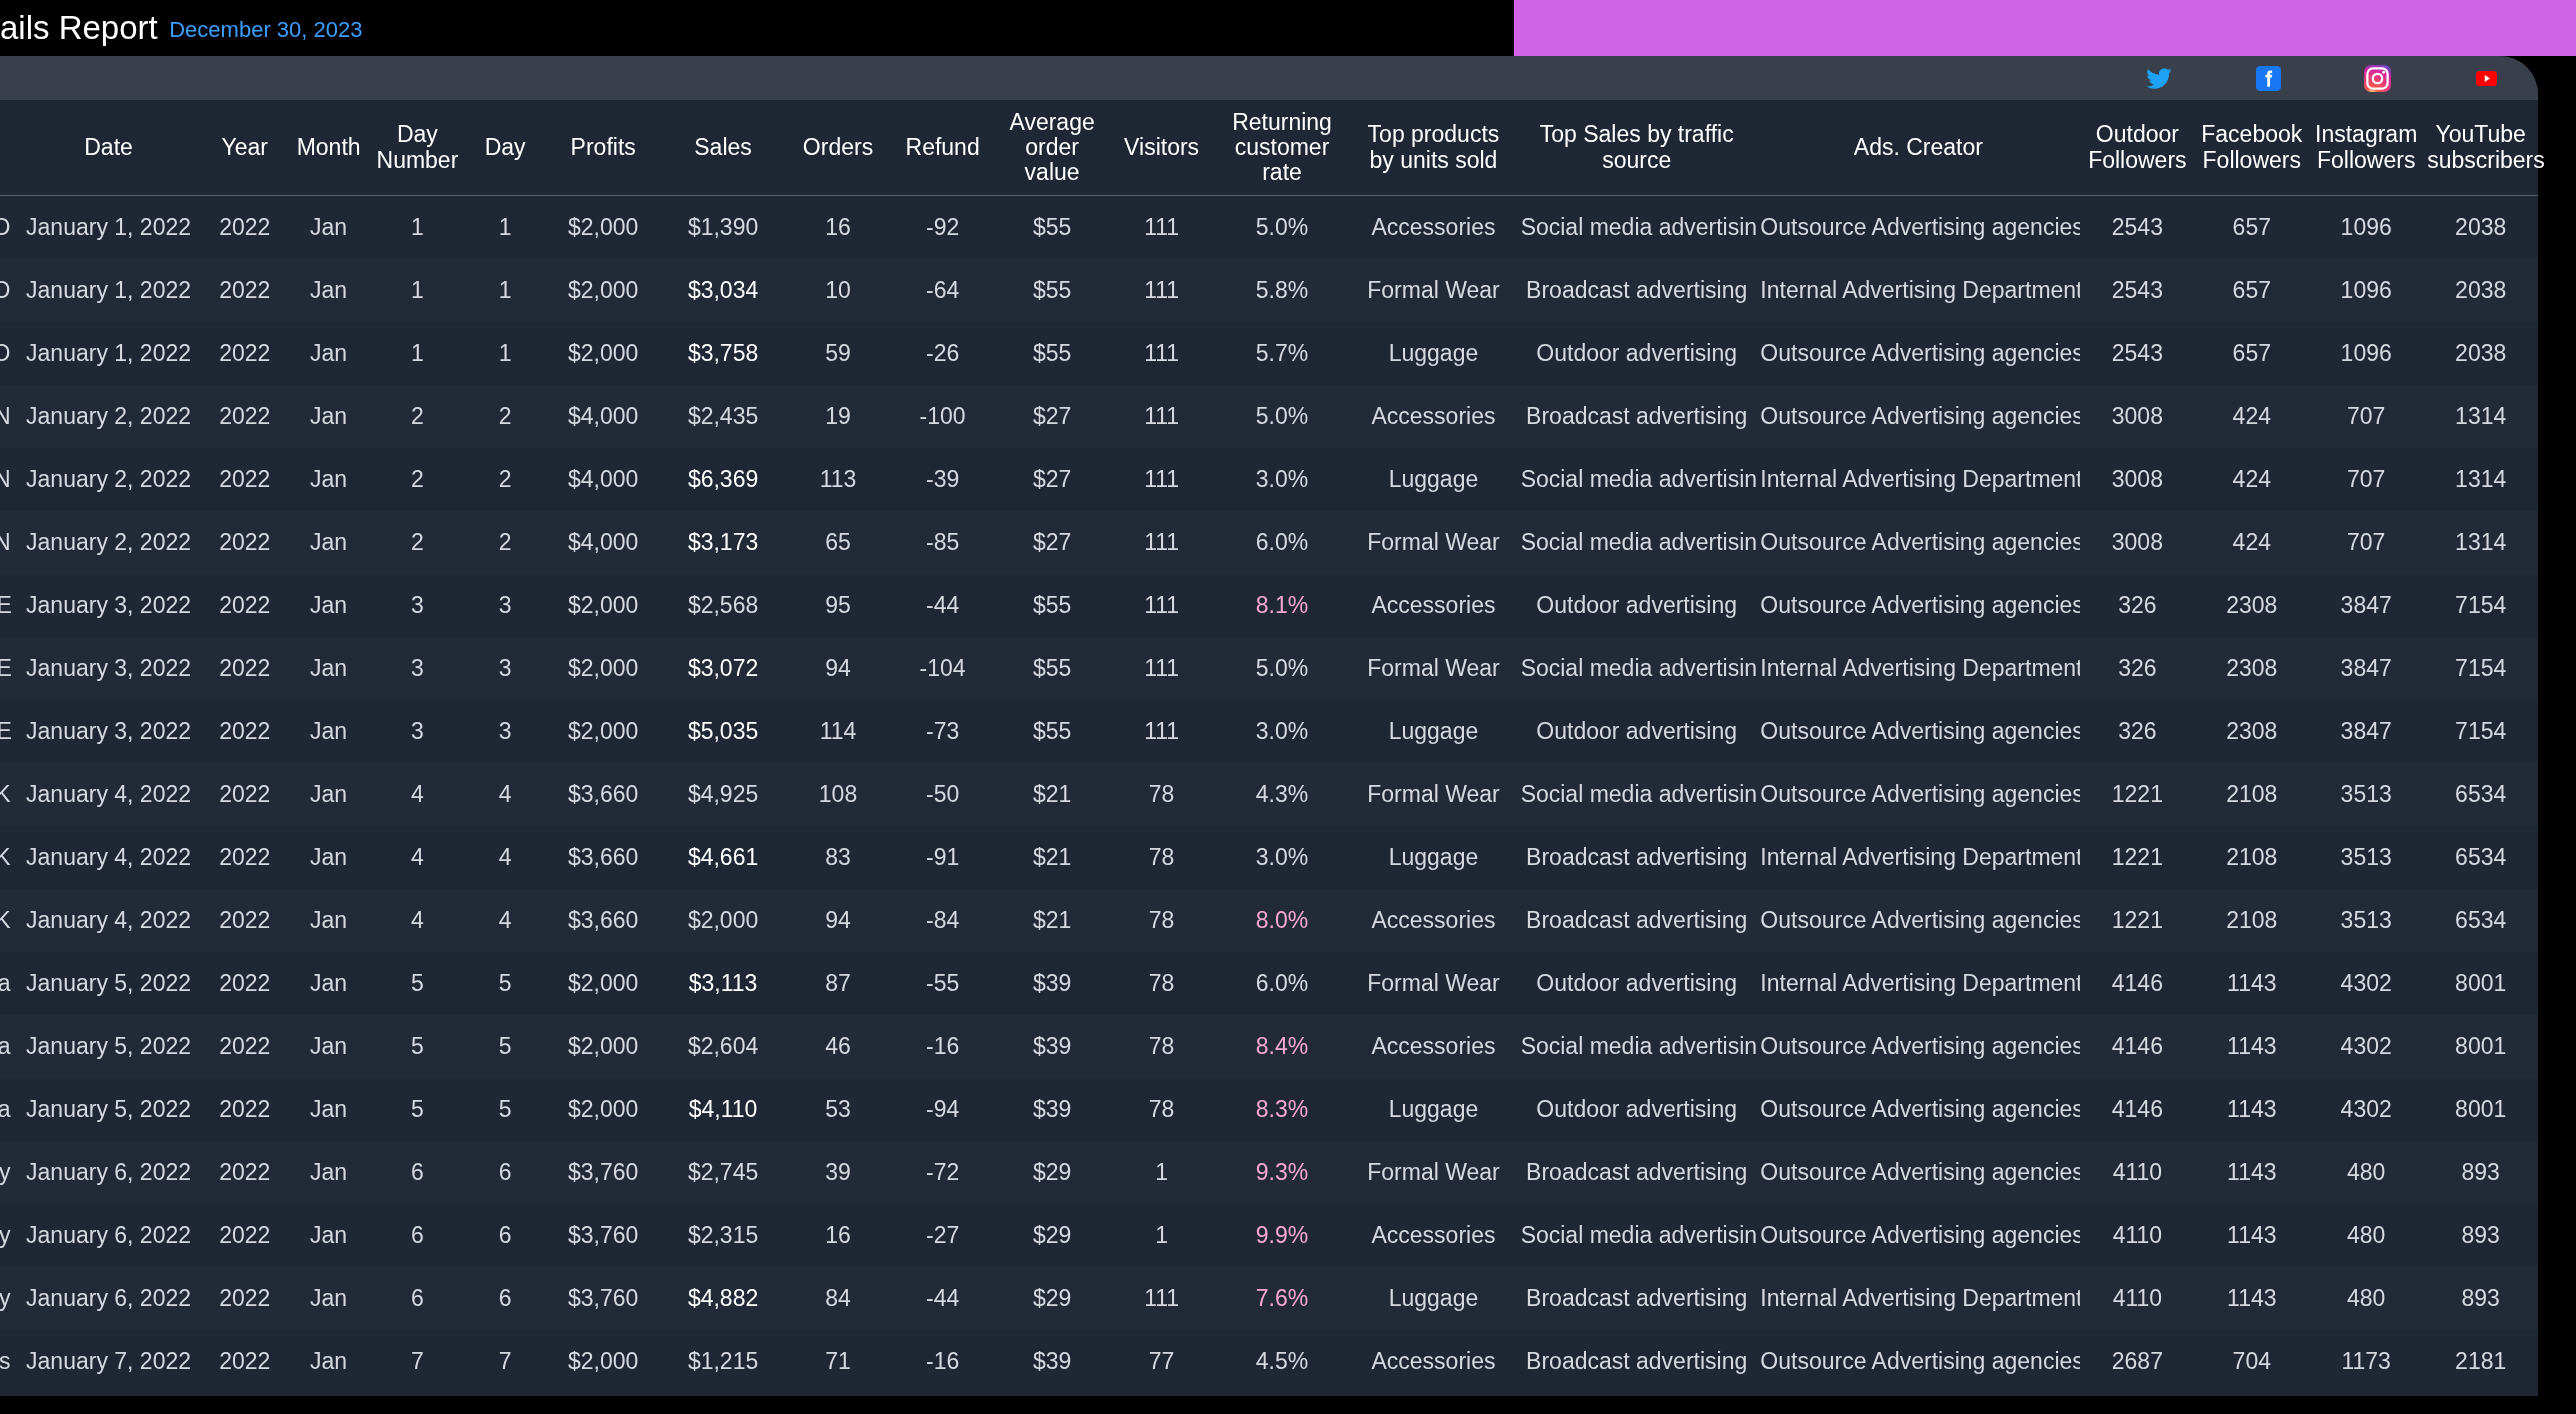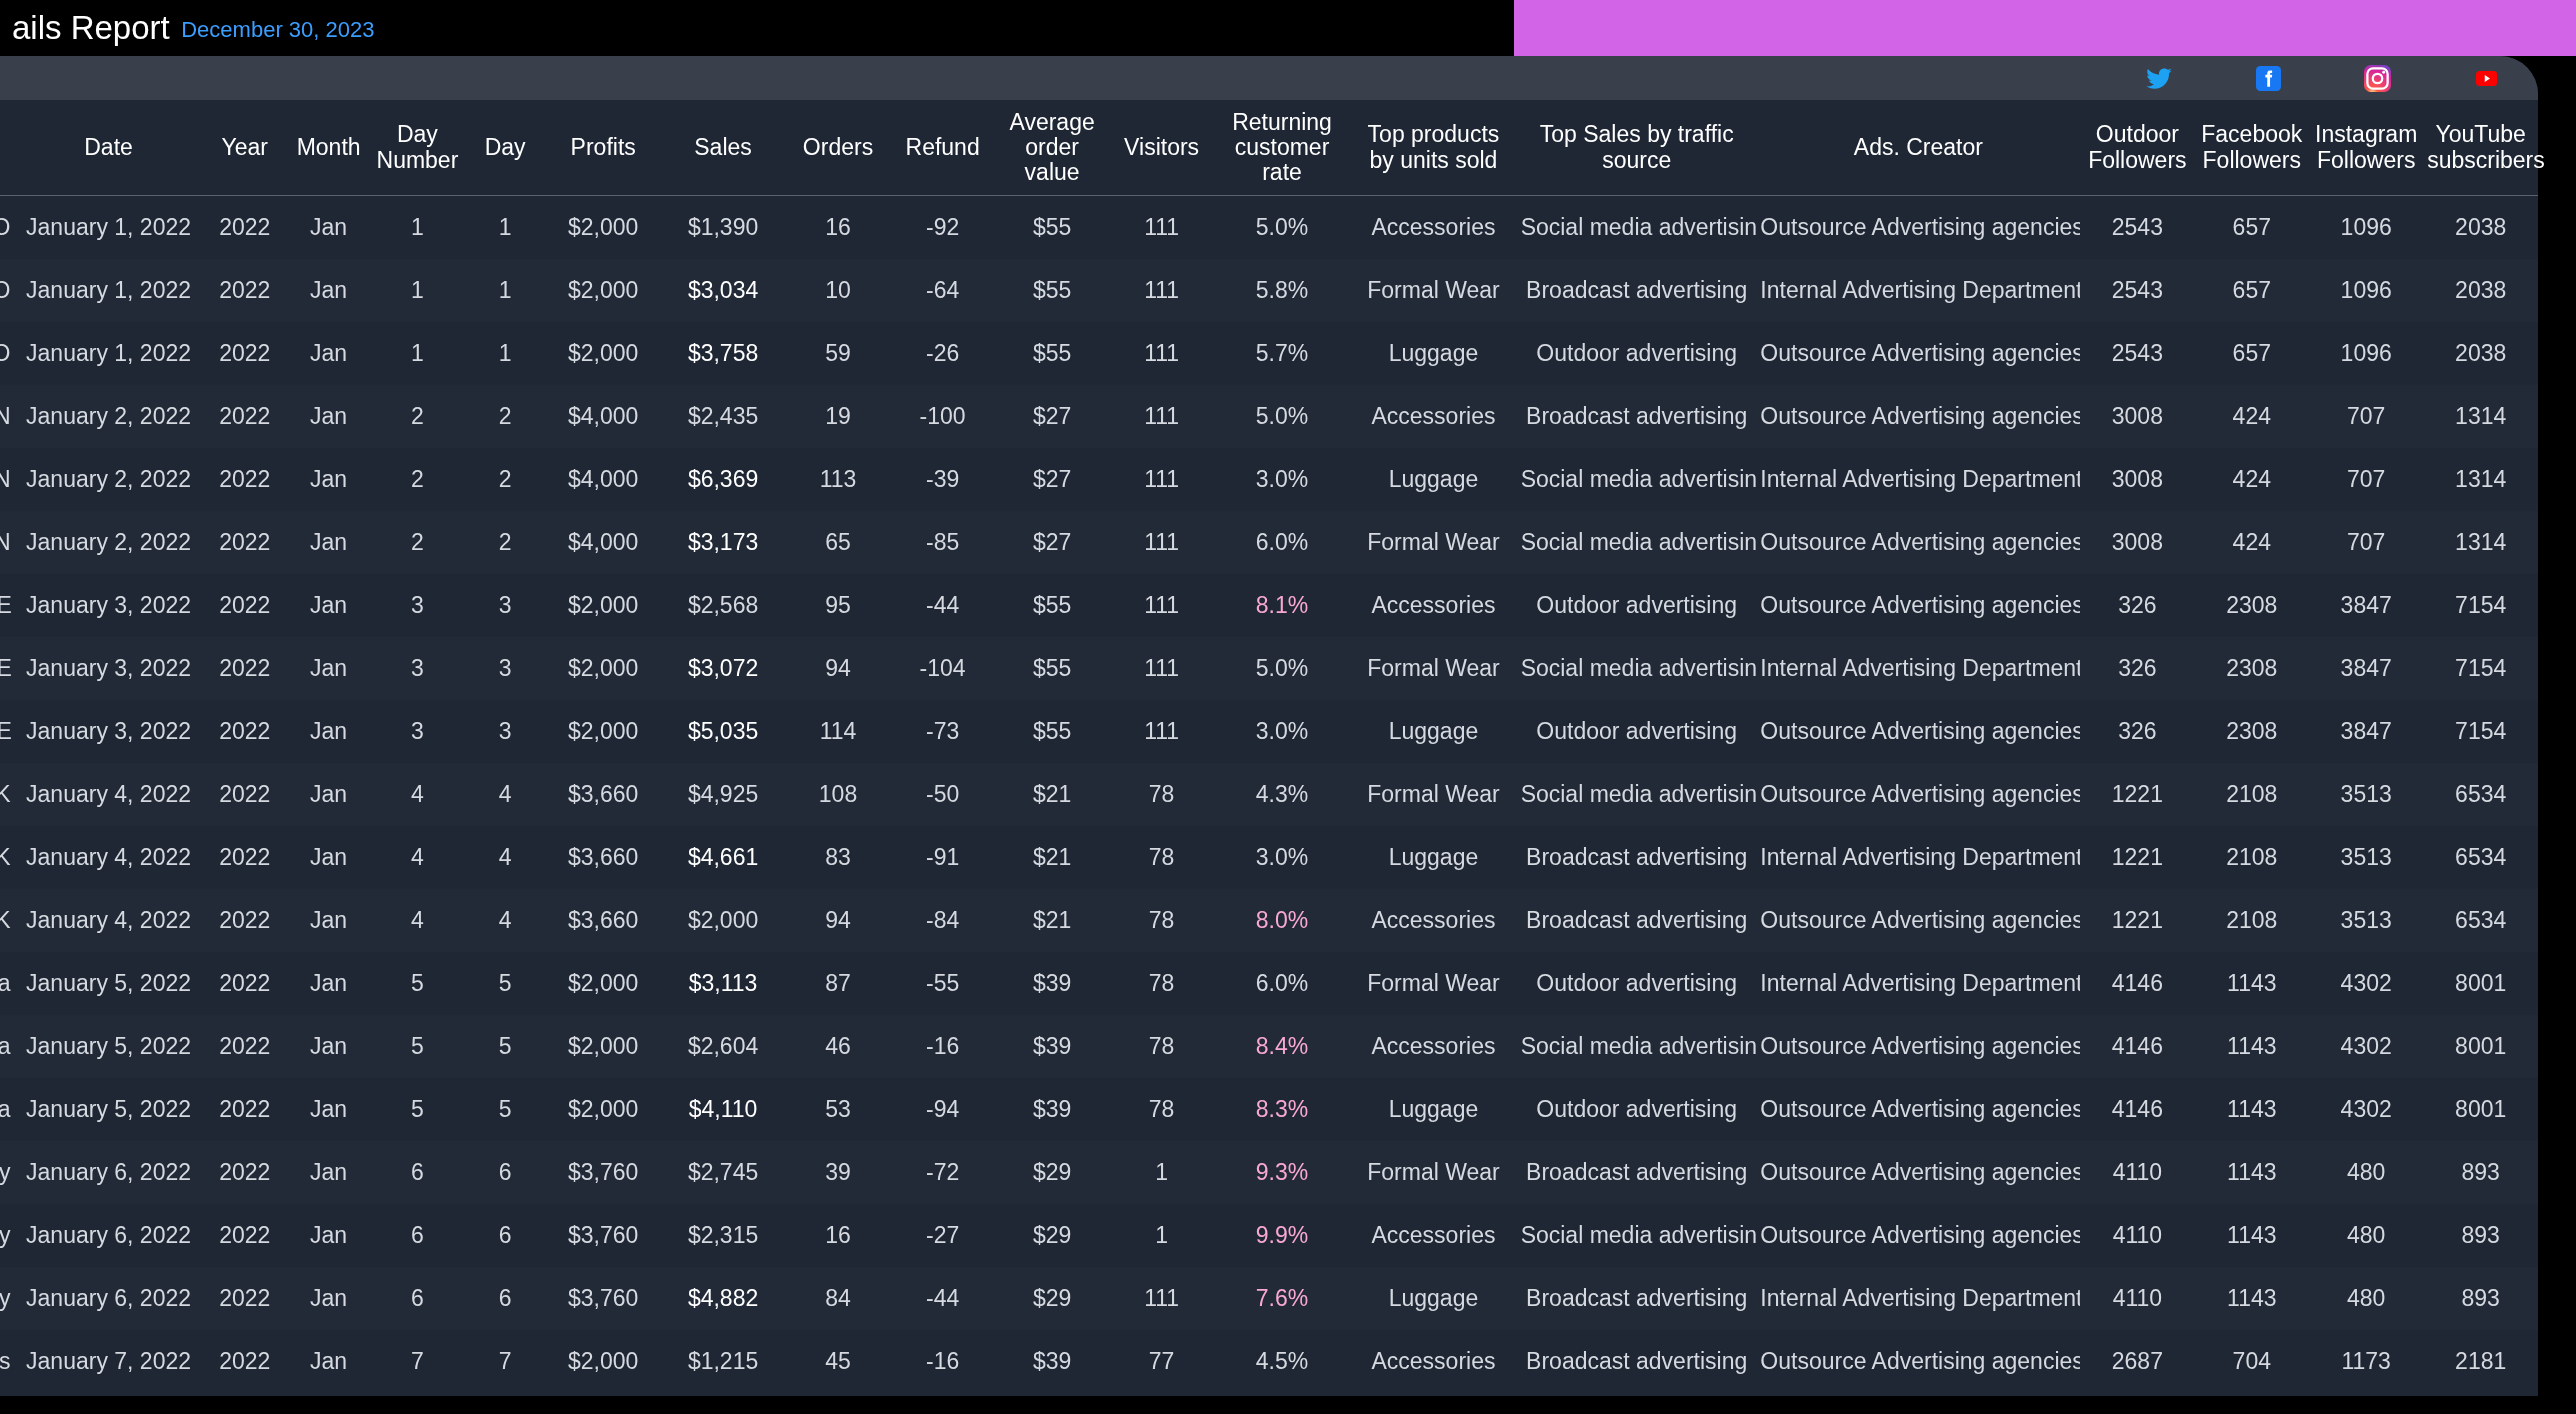--- a/index.html
+++ b/index.html
@@ -26,21 +26,21 @@
   }
   .title-bar {
     position: absolute;
     top: 0;
     left: 0;
     width: 1514px;
     height: 56px;
     background: #000;
     display: flex;
     align-items: center;
-    padding-left: 12px;
+    padding-left: 0px;
     font-size: 33px;
     color: #fff;
     font-weight: 400;
   }
   .title-bar .title { margin-right: 11.5px; }
   .title-bar .date { color: #3b9eff; font-size: 22px; font-weight: 400; margin-top:3.8px;}
   .panel {
     position: absolute;
     top: 56px;
     left: -38px;
@@ -618,21 +618,21 @@
           </tr>
           <tr>
             <td class="col-region">s</td>
             <td>January 7, 2022</td>
             <td>2022</td>
             <td>Jan</td>
             <td>7</td>
             <td>7</td>
             <td>$2,000</td>
             <td>$1,215</td>
-            <td>45</td>
+            <td>71</td>
             <td>-16</td>
             <td>$39</td>
             <td>77</td>
             <td>4.5%</td>
             <td>Accessories</td>
             <td>Broadcast advertising</td>
             <td>Outsource Advertising agencies</td>
             <td>2687</td>
             <td>704</td>
             <td>1173</td>

